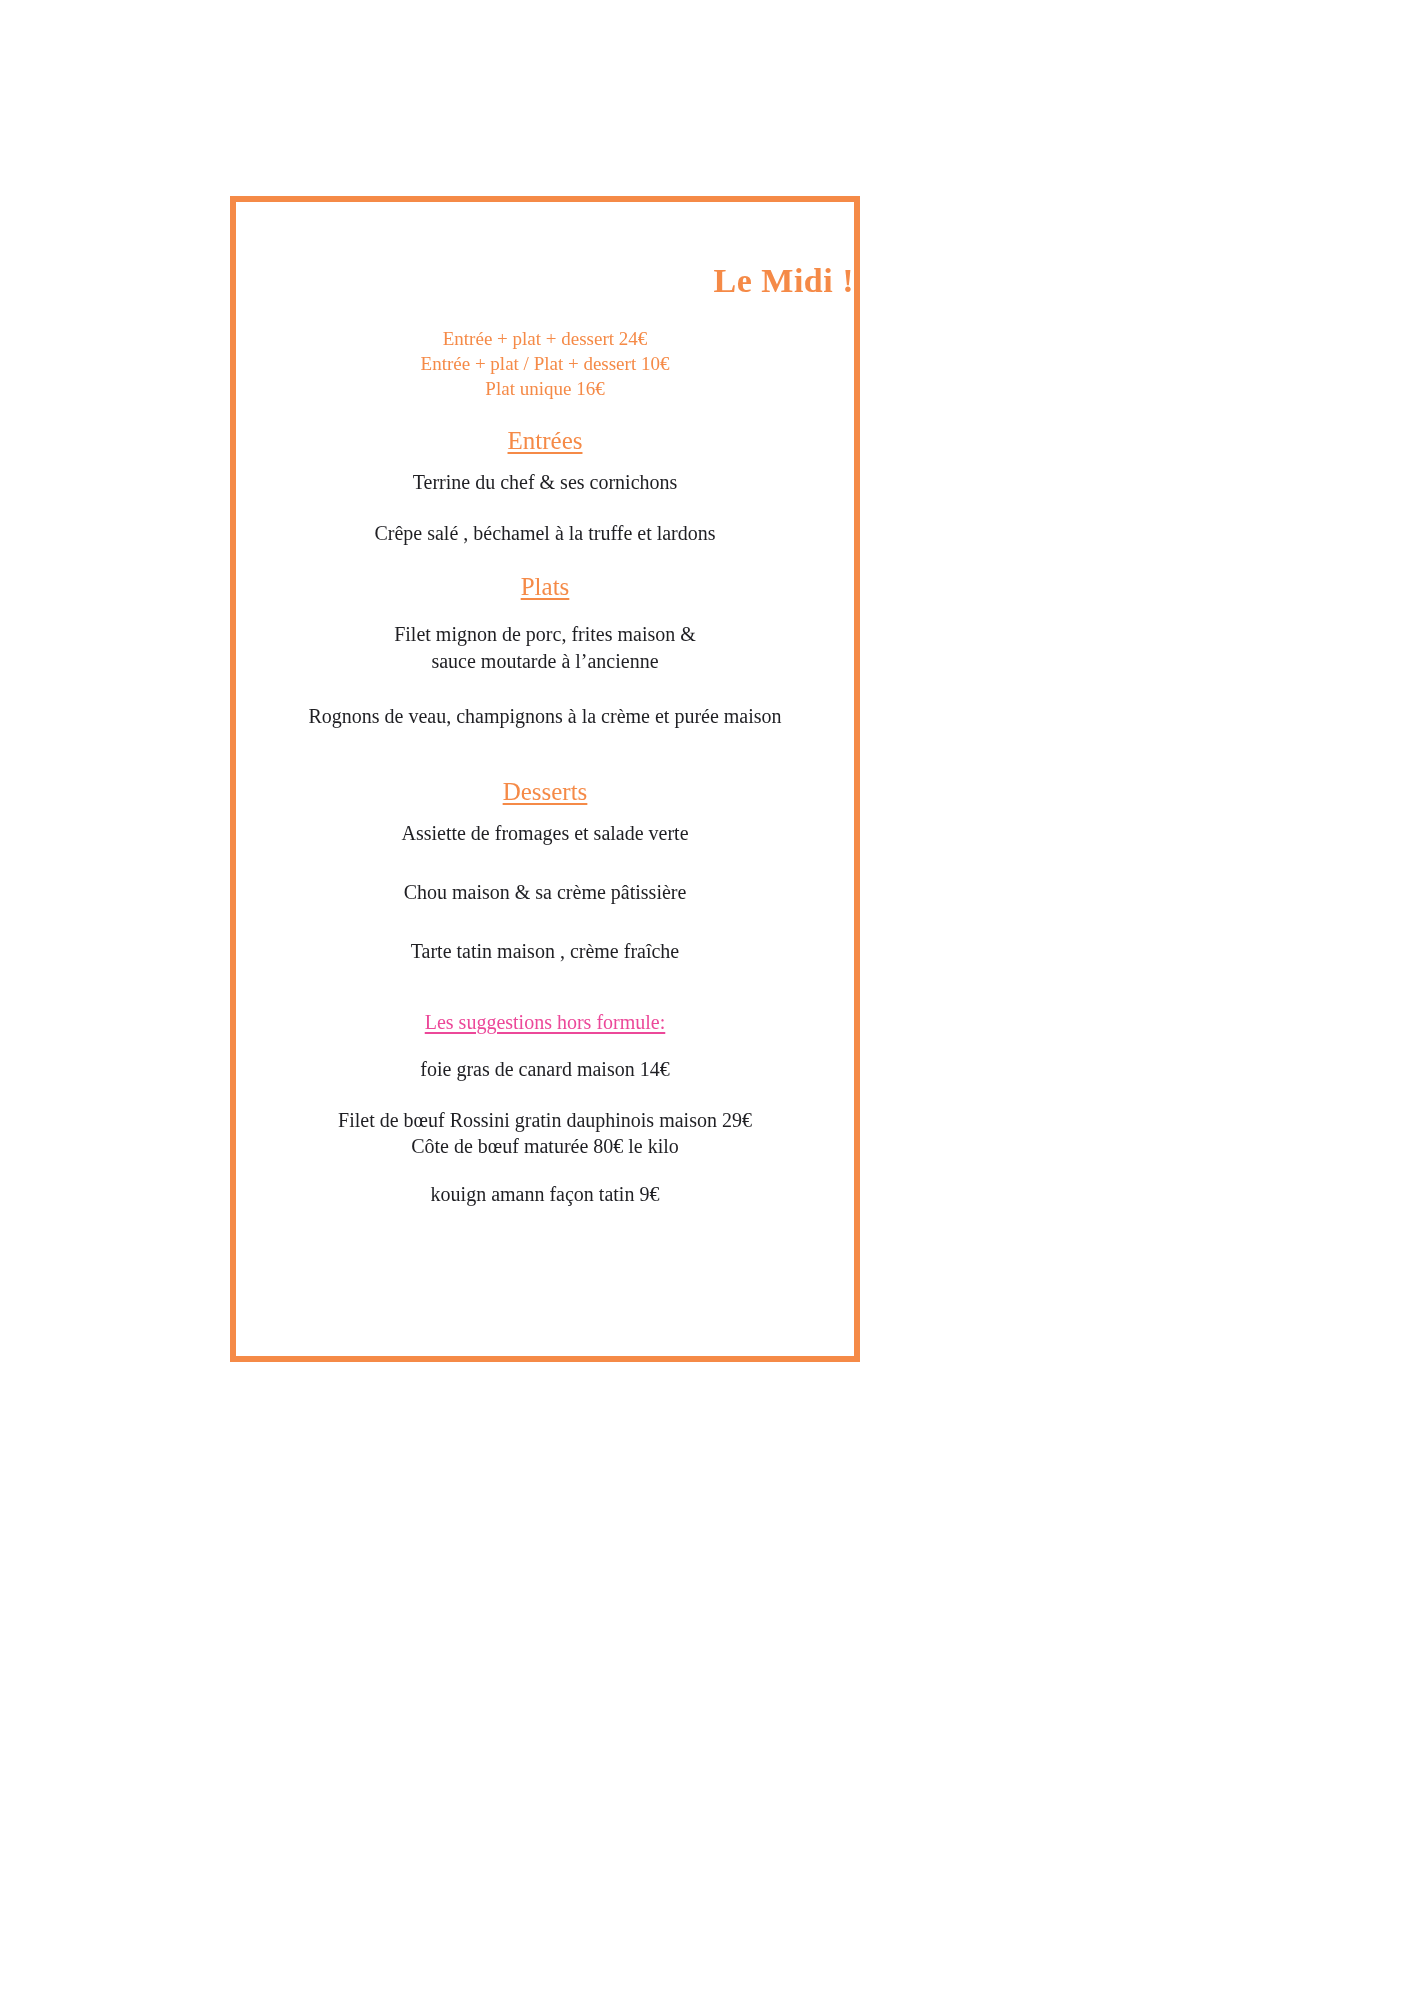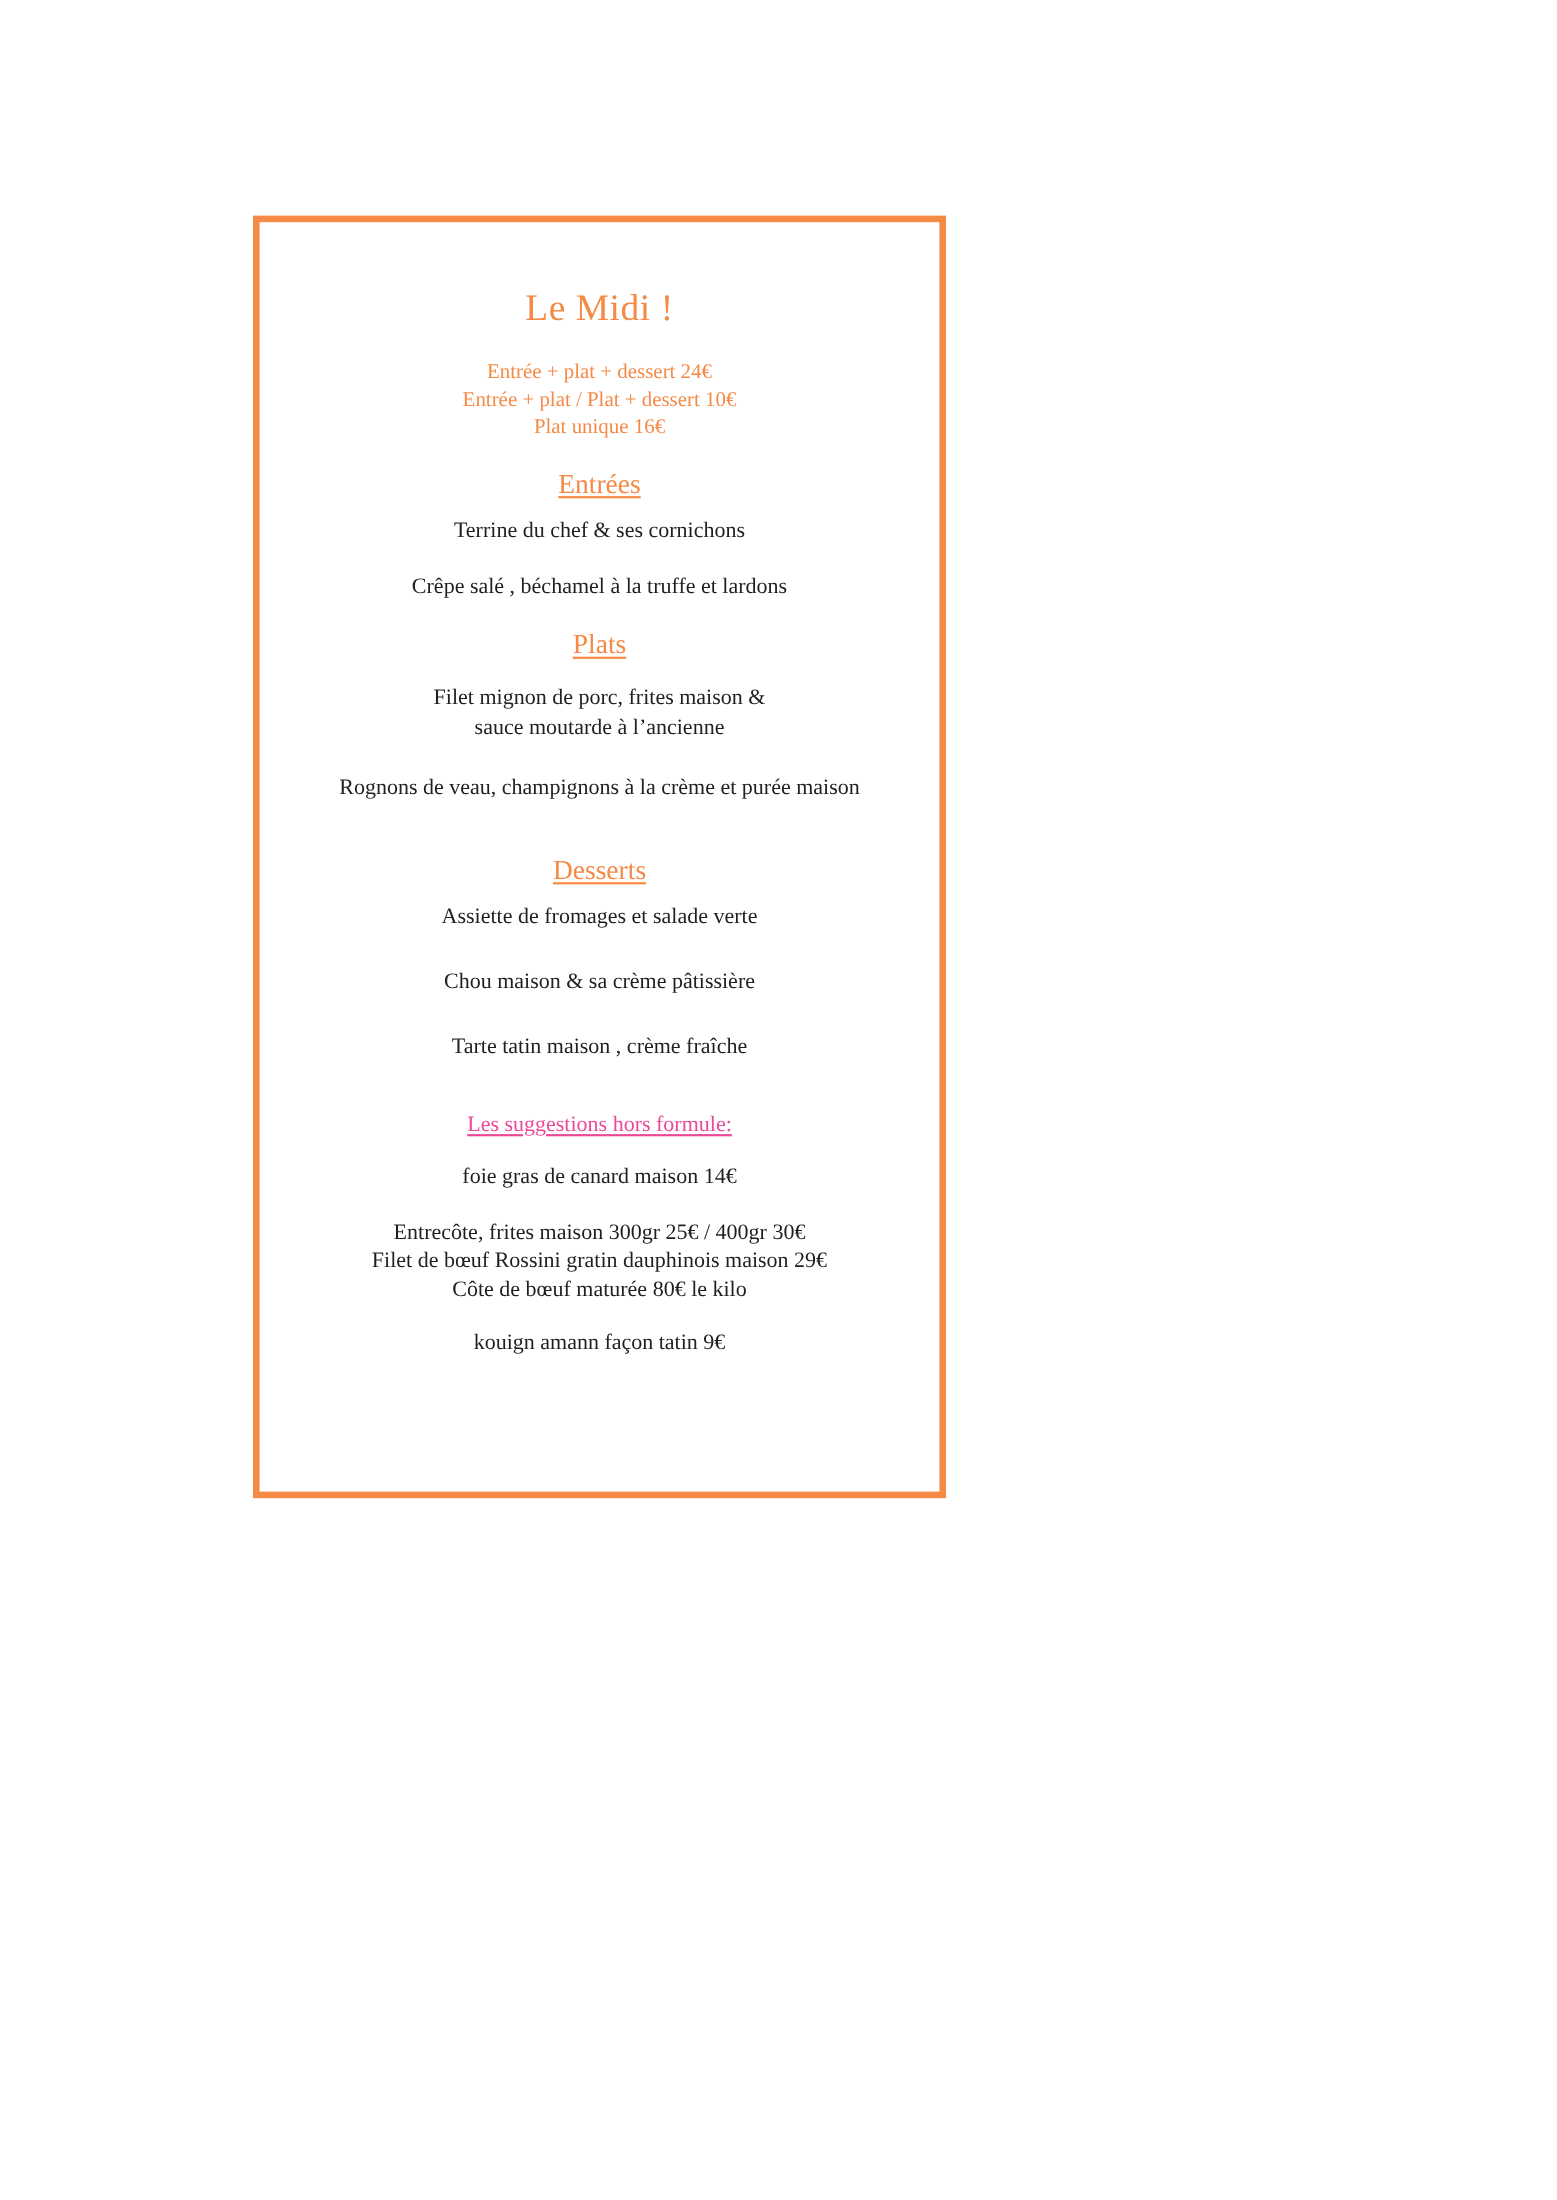--- a/index.html
+++ b/index.html
@@ -30,26 +30,26 @@
     border: 6px solid #f58a47;
     background: #ffffff;
     box-sizing: border-box;
   }
   .inner {
     position: relative;
     width: 100%;
     height: 100%;
   }
   .title {
-    text-align: center;
+    text-align: right;
     color: #f58a47;
     font-size: 34px;
     letter-spacing: 0.5px;
     margin-top: 60px;
-    font-weight: normal;
+    font-weight: bold;
   }
   .formula {
     text-align: center;
     color: #f58a47;
     font-size: 19px;
     line-height: 25px;
     margin-top: 26px;
   }
   .formula div { white-space: nowrap; }
 
@@ -141,21 +141,20 @@
       <div class="item" style="margin-bottom:32px;">Assiette de fromages et salade verte</div>
       <div class="item" style="margin-bottom:32px;">Chou maison &amp; sa crème pâtissière</div>
       <div class="item" style="margin-bottom:0;">Tarte tatin maison , crème fraîche</div>
 
       <div class="sugg-head">
         <span>Les suggestions hors formule:</span>
       </div>
       <div class="sugg-item" style="margin-bottom:24px;">foie gras de canard maison 14€</div>
 
       <div class="sugg-block">
-        <div>Entrecôte, frites maison  300gr 25€ / 400gr 30€</div>
         <div>Filet de bœuf Rossini gratin dauphinois maison 29€</div>
         <div>Côte de bœuf maturée 80€ le kilo</div>
       </div>
 
       <div class="sugg-item">kouign amann façon tatin 9€</div>
 
     </div>
   </div>
 </div>
 

